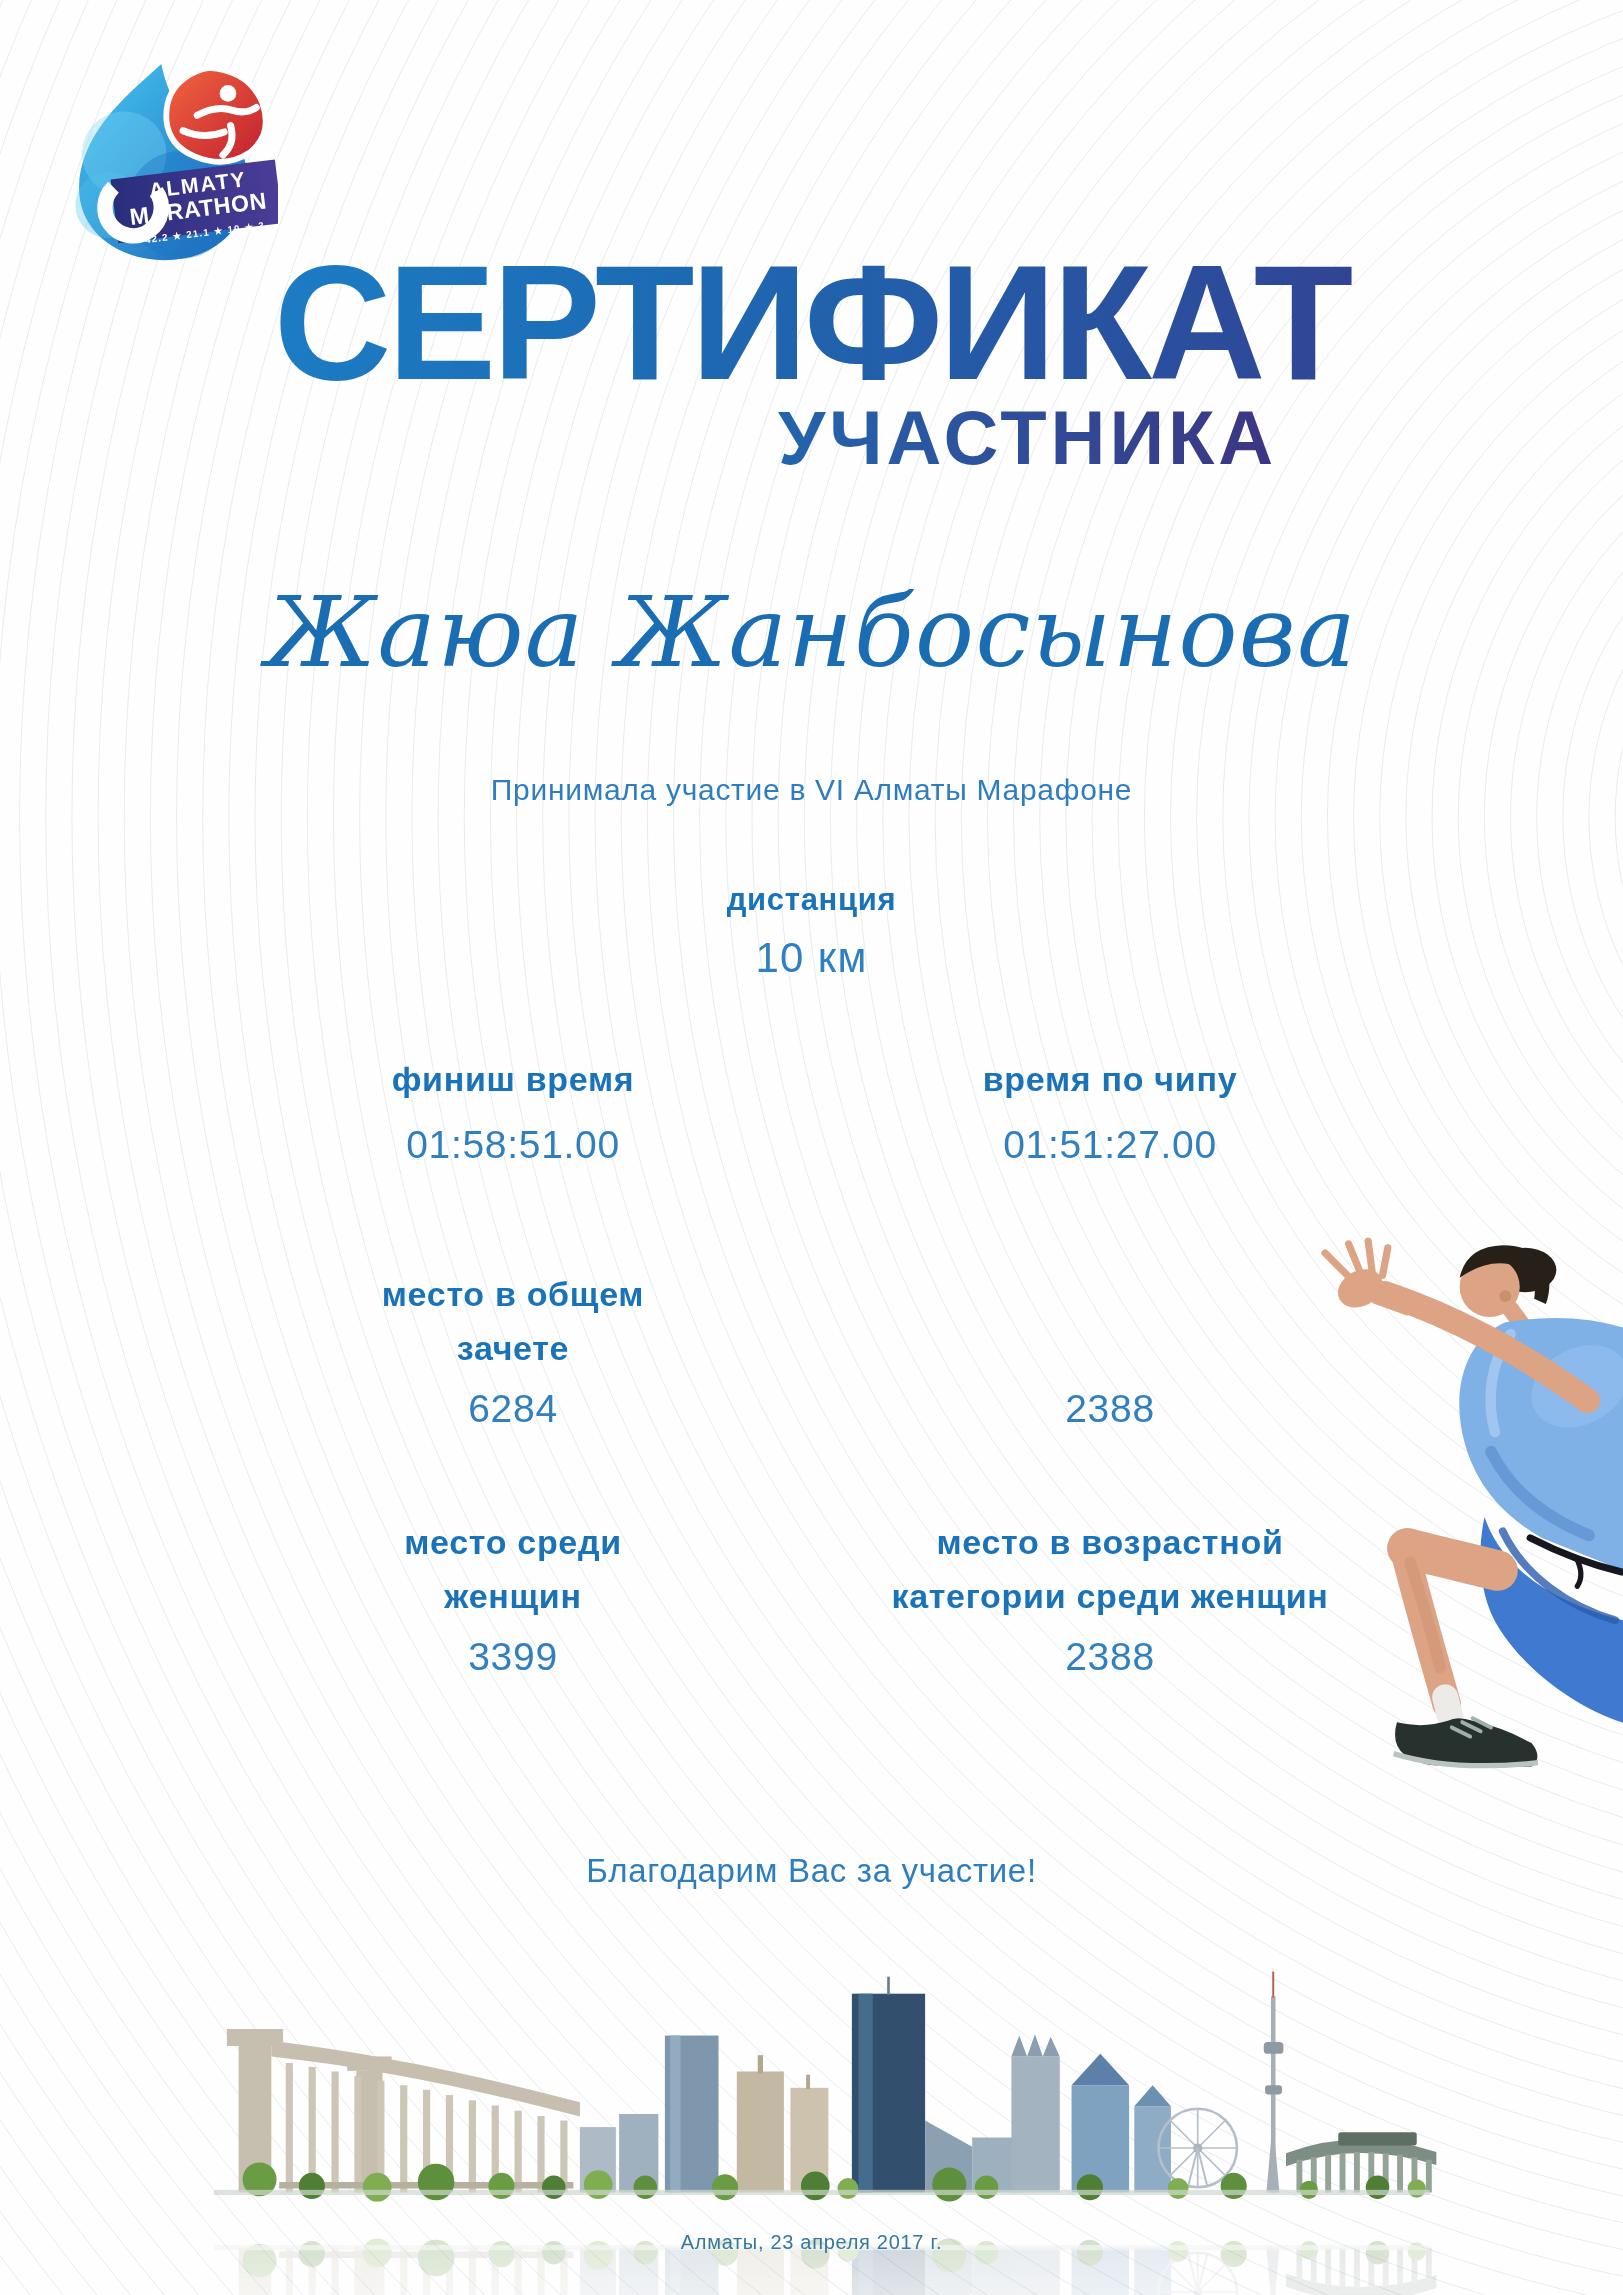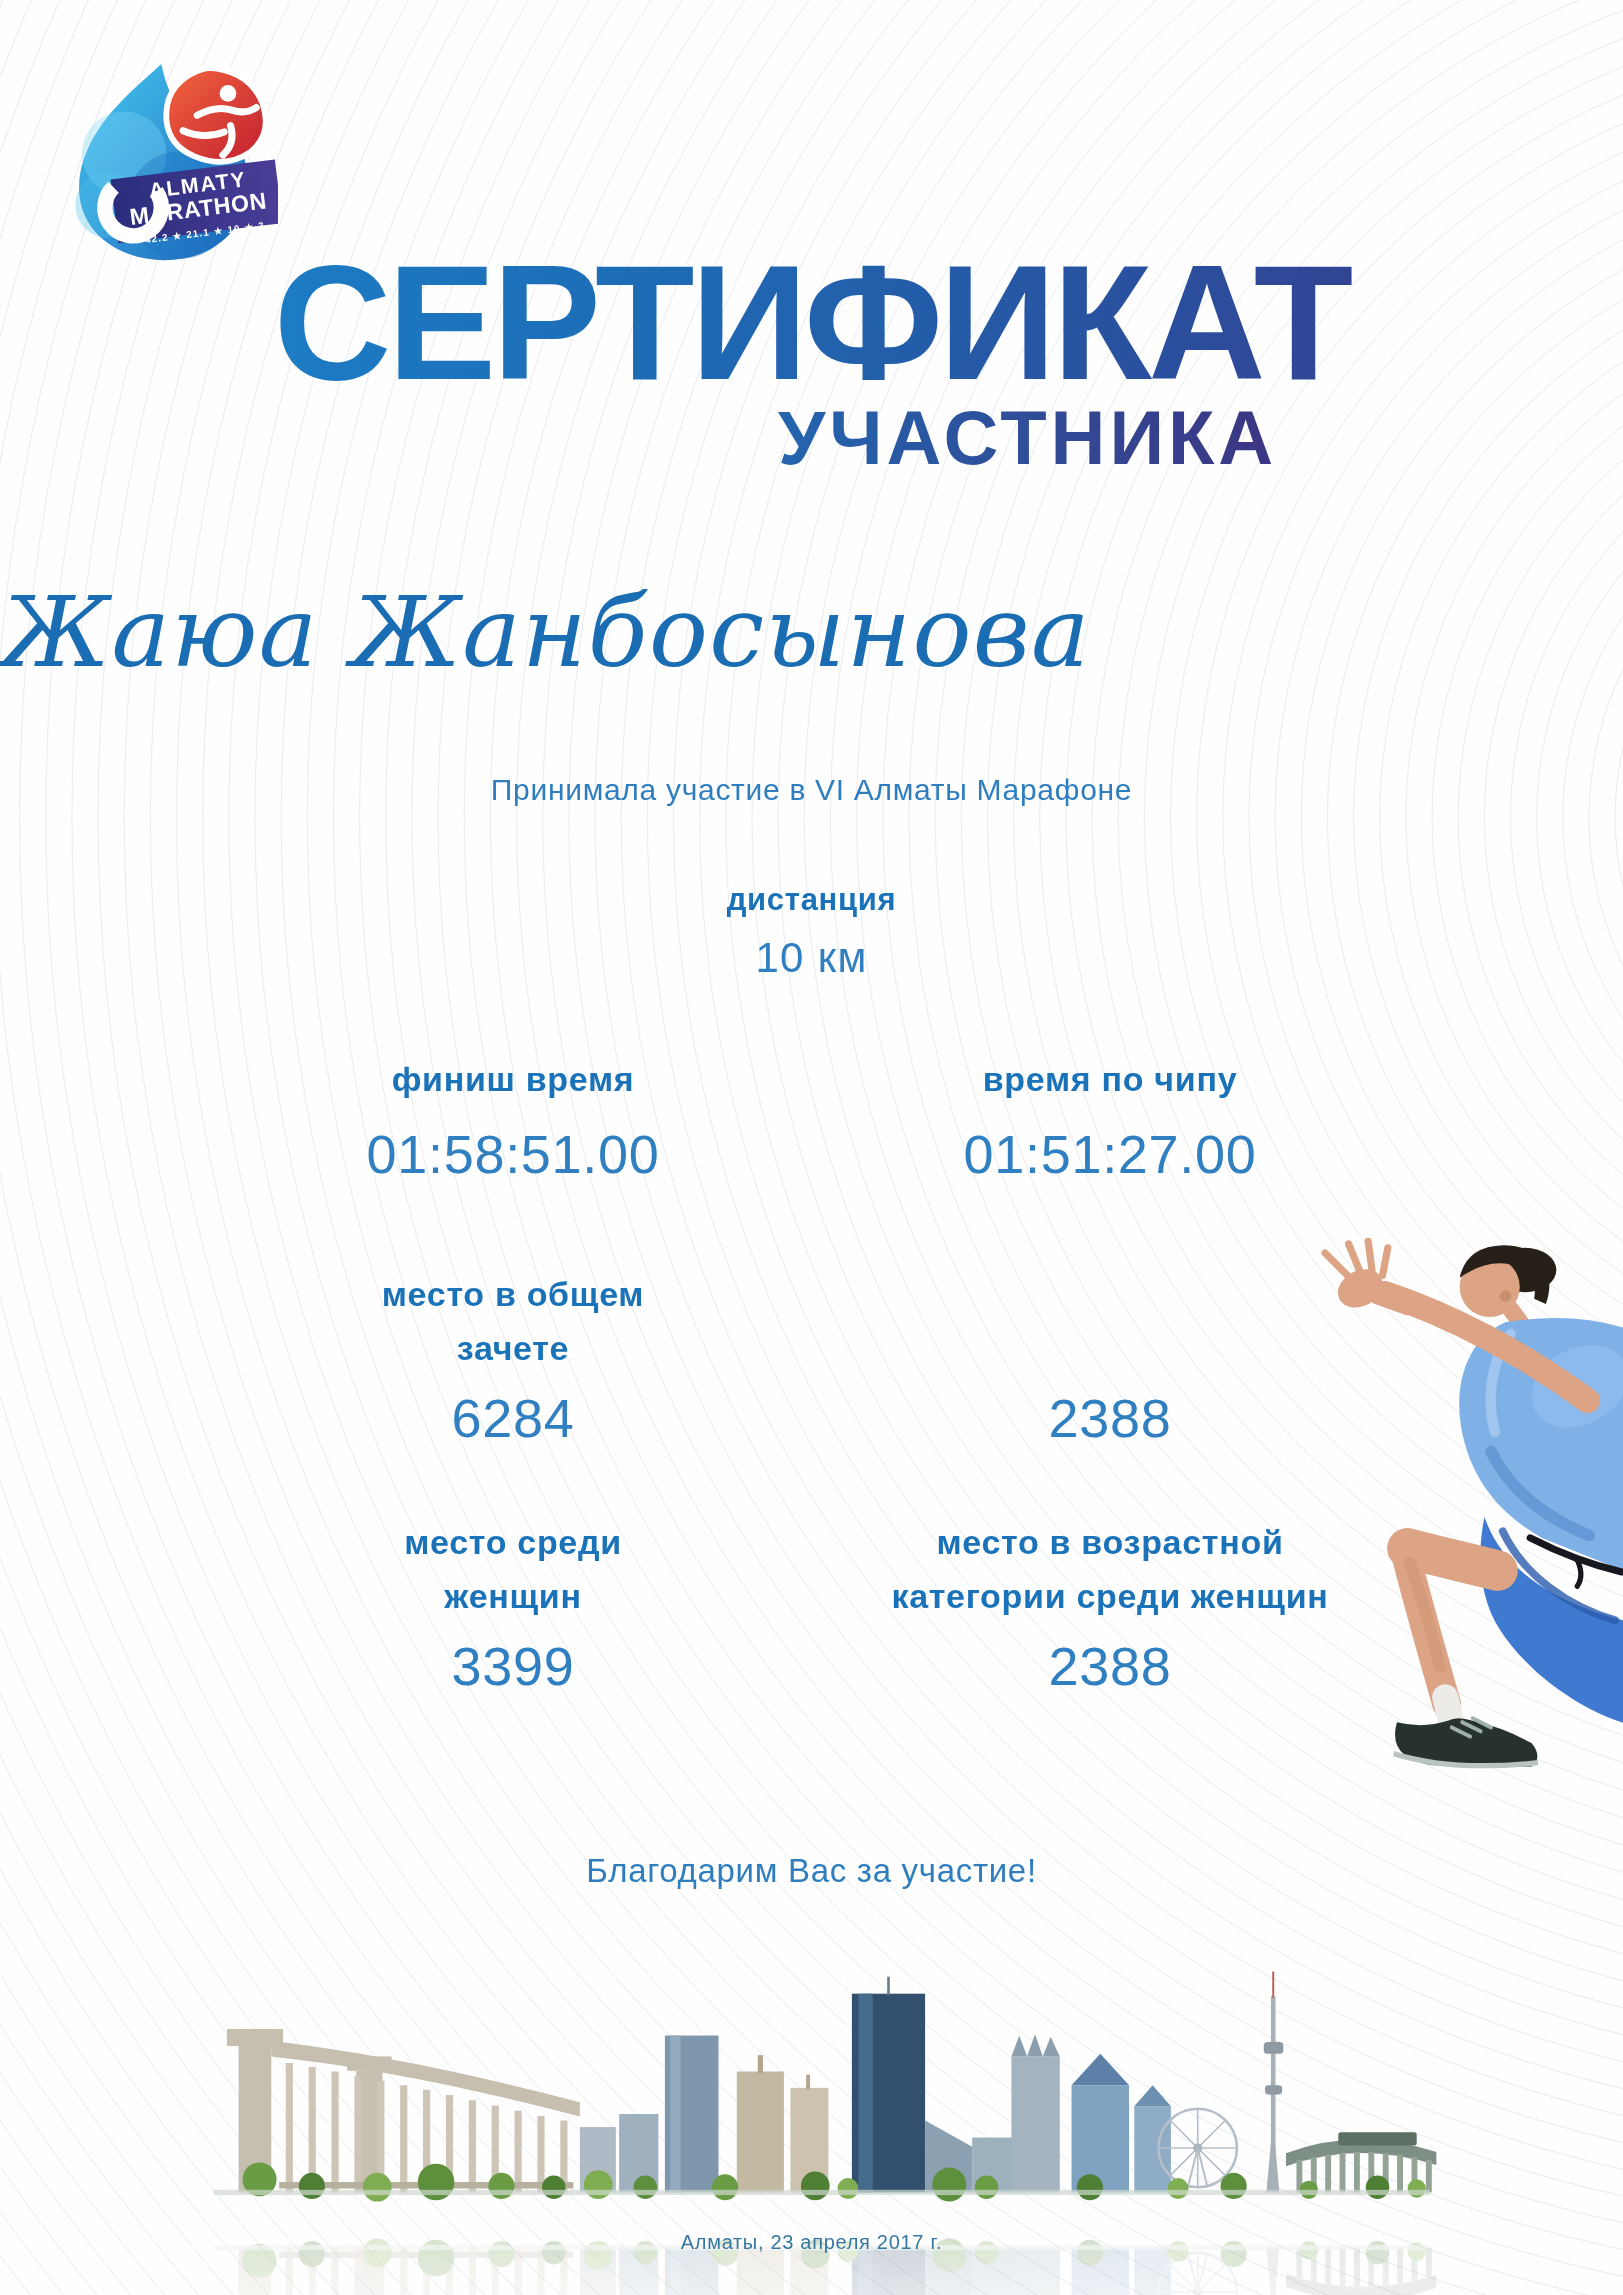--- a/index.html
+++ b/index.html
@@ -26,20 +26,21 @@
   .subtitle{
     position:absolute;right:346px;top:400px;
     font-size:76px;font-weight:bold;letter-spacing:3.9px;line-height:1;
     background:linear-gradient(90deg,#2365ae 0%,#3c3583 100%);
     -webkit-background-clip:text;background-clip:text;
     color:transparent;margin-left:8px;-webkit-text-fill-color:transparent;
   }
   
   .name{
     position:absolute;left:0;right:0;top:574px;
+    text-align:center;
     font-family:"DejaVu Serif",serif;font-style:italic;
     font-size:98px;letter-spacing:1.3px;color:#1a6db3;line-height:1.2;
   }
   .participation{
     position:absolute;left:0;right:0;top:773px;
     text-align:center;font-size:30px;color:#2e7ebf;letter-spacing:0.7px;
   }
   
   .dist-label{
     position:absolute;left:0;right:0;top:882px;
@@ -49,21 +50,21 @@
     position:absolute;left:0;right:0;top:934px;
     text-align:center;font-size:42px;color:#2f7fc1;letter-spacing:1.3px;
   }
   
   .results{position:absolute;left:0;top:1052px;width:1383px;height:654px;}
   .cell{
     position:absolute;transform:translateX(-50%);
     text-align:center;
   }
   .cell.label{font-size:34px;font-weight:bold;color:#1a72b9;line-height:1.6;letter-spacing:0.7px;}
-  .cell.value{font-size:54px;color:#2f7fc1;letter-spacing:0.7px;}
+  .cell.value{font-size:39px;color:#2f7fc1;letter-spacing:0.7px;}
   .c1{left:513px;} .c2{left:1110px;}
   .r1l{top:0px;} .r1v{top:71px;}
   .r2l{top:215px;} .r2v{top:335px;}
   .r3l{top:463px;} .r3v{top:583px;}
   .w520{width:340px;} .w560{width:366px;} .w420{width:275px;} .w740{width:484px;}
   
   .thanks{
     position:absolute;left:0;right:0;top:1852px;
     text-align:center;font-size:33px;color:#2e7ebf;letter-spacing:0.7px;
   }

